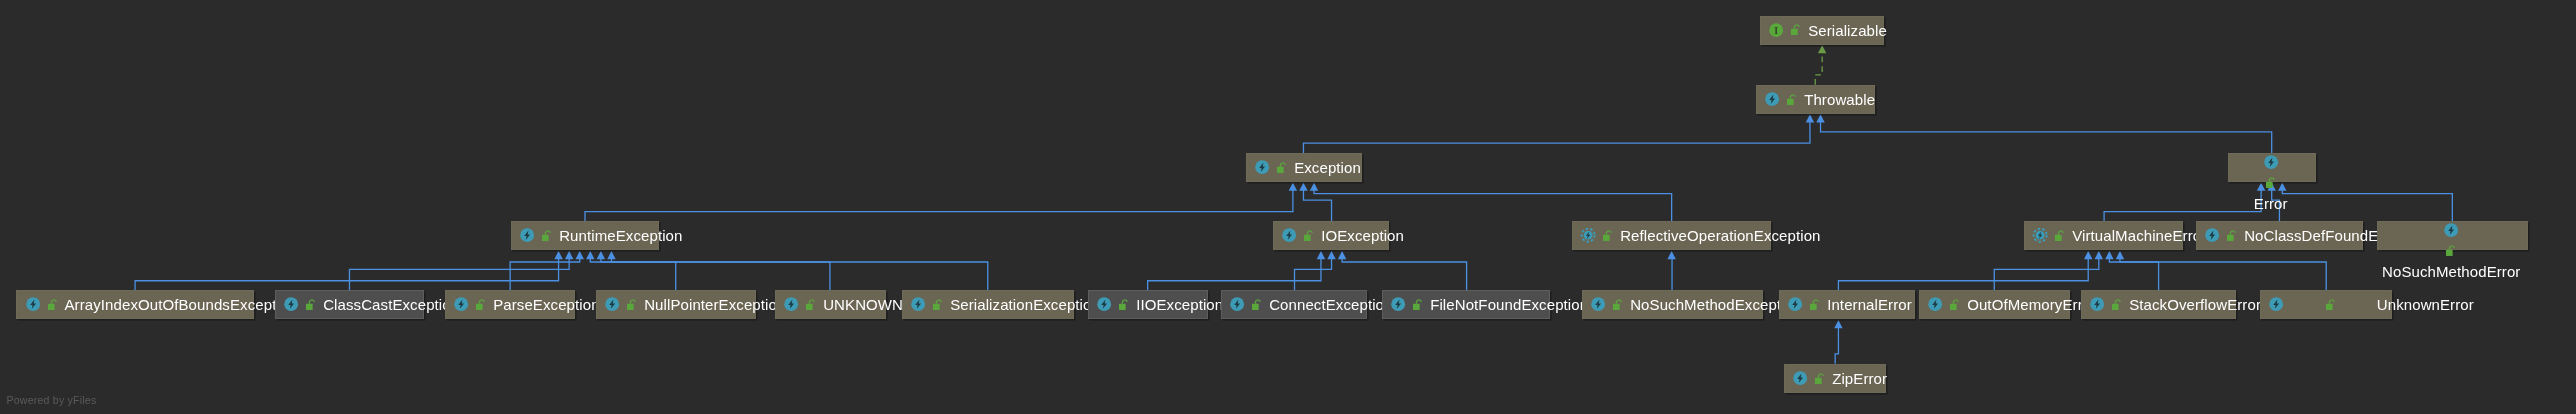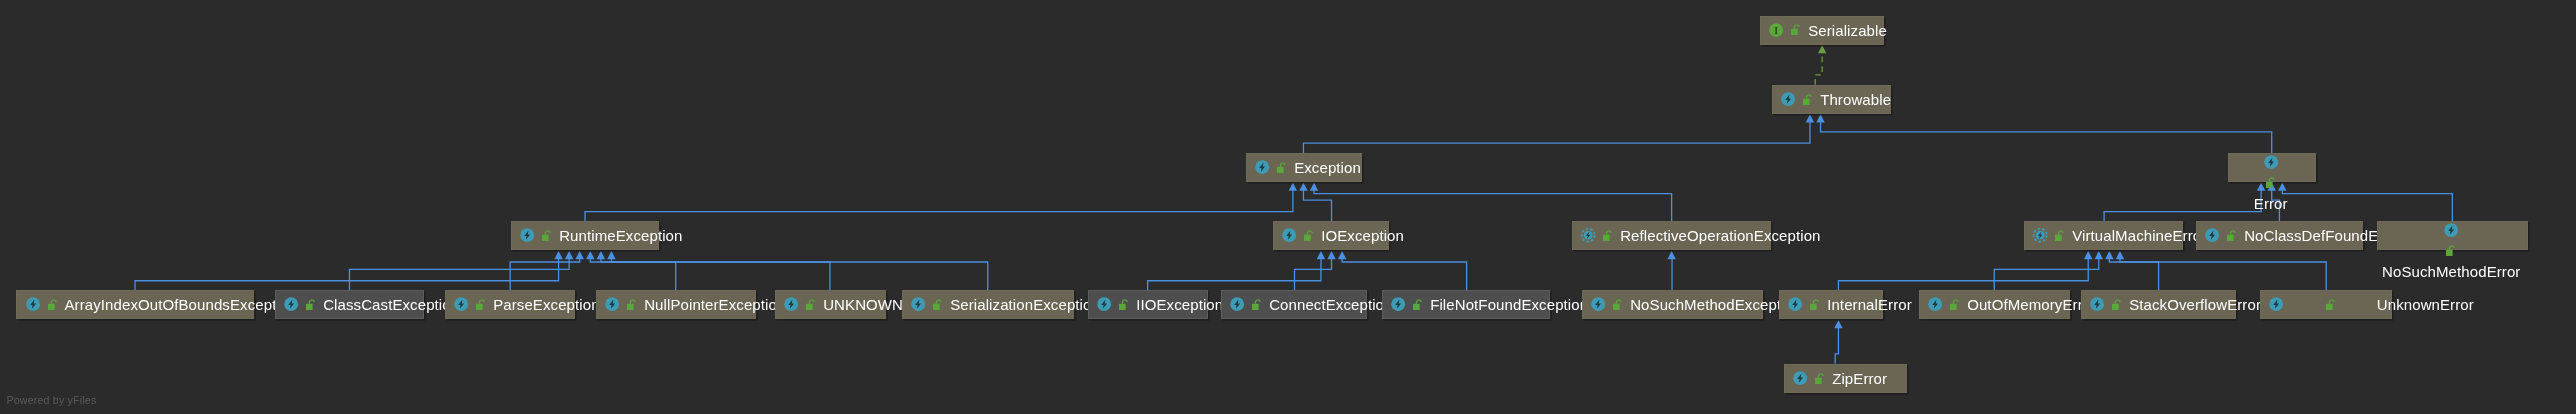--- a/index.html
+++ b/index.html
@@ -109,21 +109,21 @@
       <svg viewBox="0 0 20 20" class="ico ico-interface" width="16.3" height="16.3" style="font-size:19px">
         <circle cx="10" cy="10" r="8.5" fill="#5aa83c"></circle>
         <text x="10" y="14.5" text-anchor="middle" font-size="12" font-weight="bold" font-family="&quot;Liberation Serif&quot;,serif" fill="#2d4a1e">I</text>
       </svg>
       <svg viewBox="0 0 15 17" class="ico ico-lock" width="12.2" height="14">
         <path d="M5.5 7 V4.6 A3 3 0 0 1 11.4 4.6" fill="none" stroke="#5aa83c" stroke-width="1.7"></path>
         <rect x="1.2" y="7" width="8.2" height="7.6" fill="#5aa83c"></rect>
       </svg>
       <span class="label">Serializable</span>
     </div>
-    <div class="node" style="left: 1756px; top: 85px; width: 119px; margin-left: 16px;">
+    <div class="node" style="left: 1756px; top: 85px; width: 119px;">
       <svg viewBox="0 0 20 20" class="ico ico-class" width="16.3" height="16.3">
         <circle cx="10" cy="10" r="8.5" fill="#3d9bb5"></circle>
         <path d="M11.6 4.4 L6.4 10.9 L9.3 10.9 L8.4 15.6 L13.6 9.1 L10.7 9.1 Z" fill="#1d3b44"></path>
       </svg>
       <svg viewBox="0 0 15 17" class="ico ico-lock" width="12.2" height="14">
         <path d="M5.5 7 V4.6 A3 3 0 0 1 11.4 4.6" fill="none" stroke="#5aa83c" stroke-width="1.7"></path>
         <rect x="1.2" y="7" width="8.2" height="7.6" fill="#5aa83c"></rect>
       </svg>
       <span class="label">Throwable</span>
     </div>
@@ -320,21 +320,21 @@
       <svg viewBox="0 0 20 20" class="ico ico-class" width="16.3" height="16.3">
         <circle cx="10" cy="10" r="8.5" fill="#3d9bb5"></circle>
         <path d="M11.6 4.4 L6.4 10.9 L9.3 10.9 L8.4 15.6 L13.6 9.1 L10.7 9.1 Z" fill="#1d3b44"></path>
       </svg>
       <svg viewBox="0 0 15 17" class="ico ico-lock" width="12.2" height="14">
         <path d="M5.5 7 V4.6 A3 3 0 0 1 11.4 4.6" fill="none" stroke="#5aa83c" stroke-width="1.7"></path>
         <rect x="1.2" y="7" width="8.2" height="7.6" fill="#5aa83c"></rect>
       </svg>
       <span class="label">NoSuchMethodException</span>
     </div>
-    <div class="node" style="left: 1779px; top: 290px; width: 104px;">
+    <div class="node" style="left: 1779px; top: 290px; width: 136px;">
       <svg viewBox="0 0 20 20" class="ico ico-class" width="16.3" height="16.3">
         <circle cx="10" cy="10" r="8.5" fill="#3d9bb5"></circle>
         <path d="M11.6 4.4 L6.4 10.9 L9.3 10.9 L8.4 15.6 L13.6 9.1 L10.7 9.1 Z" fill="#1d3b44"></path>
       </svg>
       <svg viewBox="0 0 15 17" class="ico ico-lock" width="12.2" height="14">
         <path d="M5.5 7 V4.6 A3 3 0 0 1 11.4 4.6" fill="none" stroke="#5aa83c" stroke-width="1.7"></path>
         <rect x="1.2" y="7" width="8.2" height="7.6" fill="#5aa83c"></rect>
       </svg>
       <span class="label">InternalError</span>
     </div>
@@ -364,21 +364,21 @@
       <svg viewBox="0 0 20 20" class="ico ico-class" width="16.3" height="16.3">
         <circle cx="10" cy="10" r="8.5" fill="#3d9bb5"></circle>
         <path d="M11.6 4.4 L6.4 10.9 L9.3 10.9 L8.4 15.6 L13.6 9.1 L10.7 9.1 Z" fill="#1d3b44"></path>
       </svg>
       <svg viewBox="0 0 15 17" class="ico ico-lock" width="12.2" height="14">
         <path d="M5.5 7 V4.6 A3 3 0 0 1 11.4 4.6" fill="none" stroke="#5aa83c" stroke-width="1.7"></path>
         <rect x="1.2" y="7" width="8.2" height="7.6" fill="#5aa83c"></rect>
       </svg>
       <span class="label">UnknownError</span>
     </div>
-    <div class="node" style="left: 1784px; top: 364px; width: 123px;">
+    <div class="node" style="left: 1784px; top: 364px; width: 102px;">
       <svg viewBox="0 0 20 20" class="ico ico-class" width="16.3" height="16.3">
         <circle cx="10" cy="10" r="8.5" fill="#3d9bb5"></circle>
         <path d="M11.6 4.4 L6.4 10.9 L9.3 10.9 L8.4 15.6 L13.6 9.1 L10.7 9.1 Z" fill="#1d3b44"></path>
       </svg>
       <svg viewBox="0 0 15 17" class="ico ico-lock" width="12.2" height="14">
         <path d="M5.5 7 V4.6 A3 3 0 0 1 11.4 4.6" fill="none" stroke="#5aa83c" stroke-width="1.7"></path>
         <rect x="1.2" y="7" width="8.2" height="7.6" fill="#5aa83c"></rect>
       </svg>
       <span class="label">ZipError</span>
     </div>

